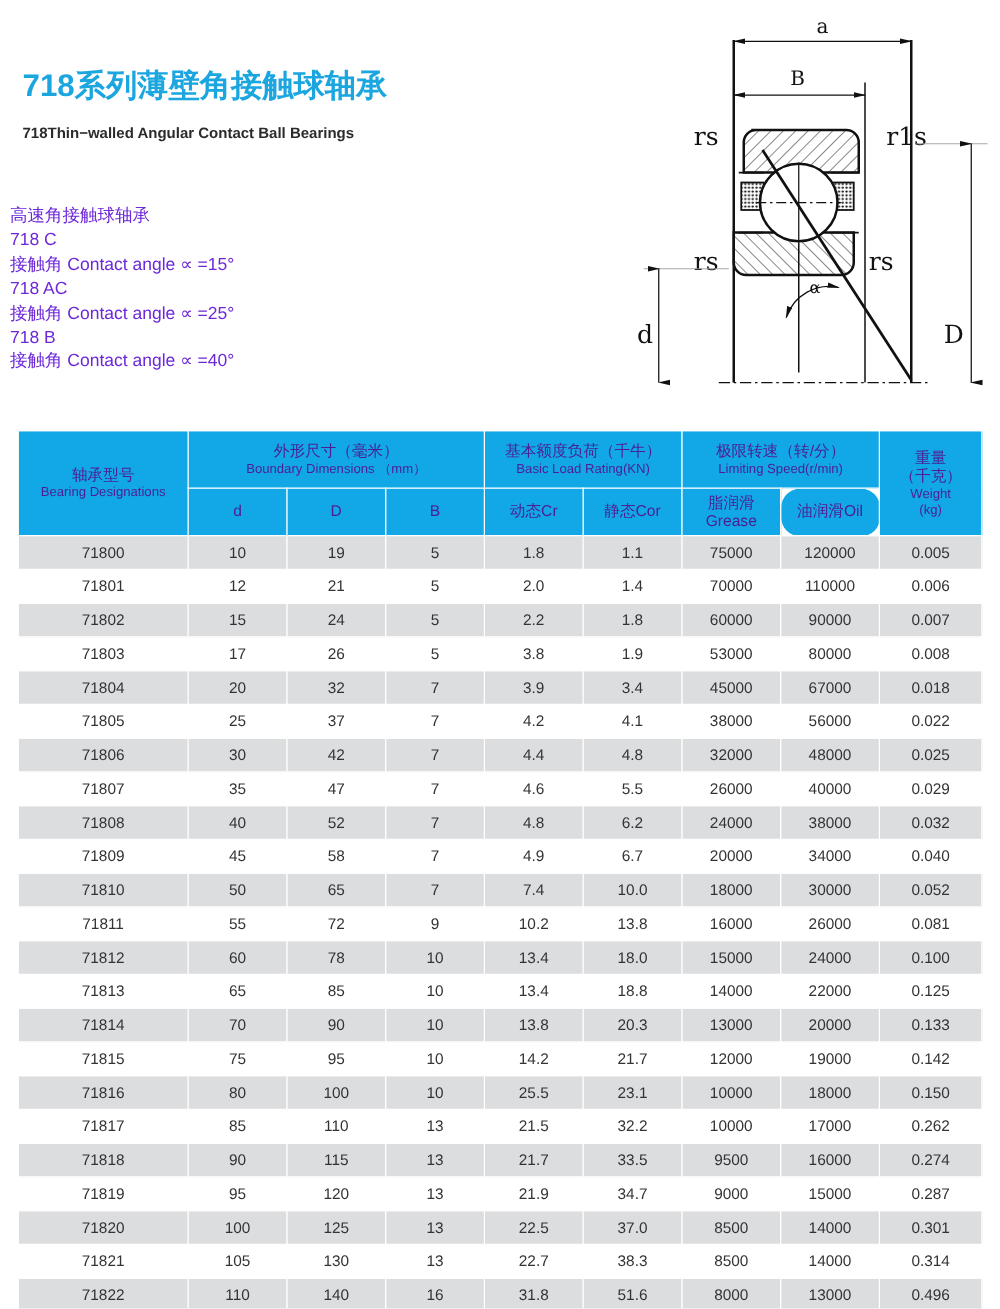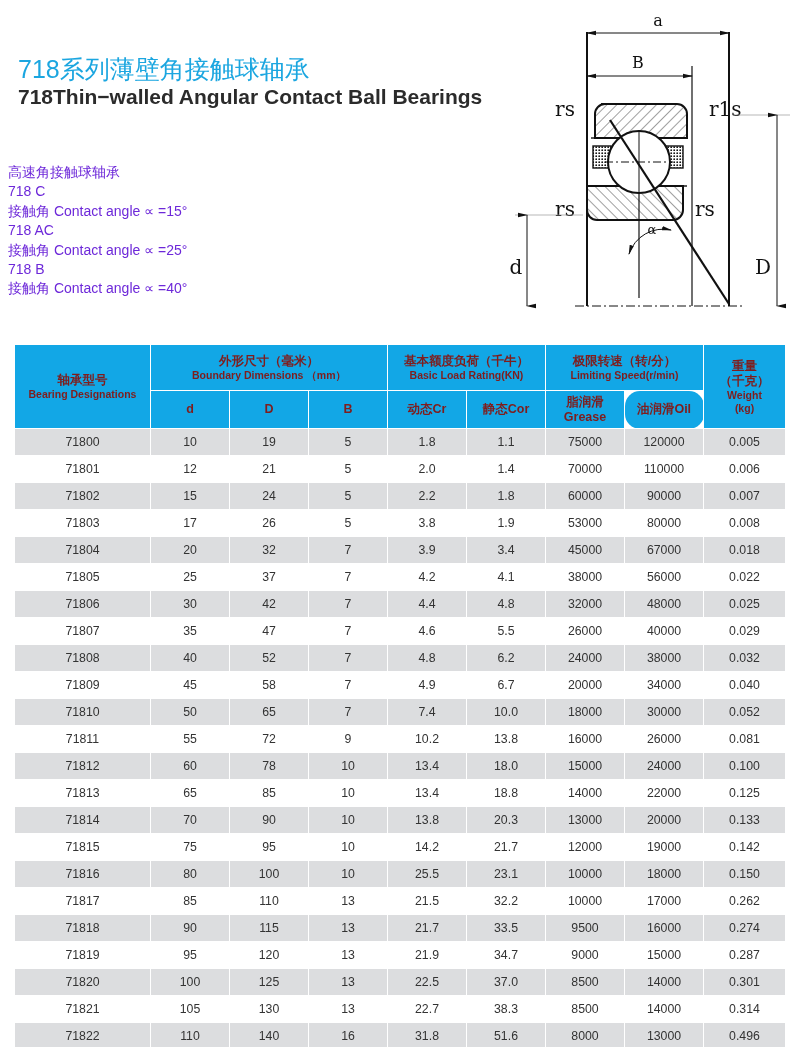--- a/index.html
+++ b/index.html
@@ -23,29 +23,29 @@
     width: 800px; height: 330px;
   }
 
   .title-block {
     position: absolute;
     left: 18px; top: 54px;
     width: 470px;
   }
   .title-cn {
     font-size: 25px;
-    font-weight: normal;
+    font-weight: bold;
     color: #1ba6e0;
     letter-spacing: 0px;
     line-height: 30px;
     white-space: nowrap;
   }
   .title-en {
-    margin-top: 3px;
-    font-size: 21px;
+    margin-top: 13px;
+    font-size: 12px;
     font-weight: bold;
     color: #2b2b2b;
     line-height: 19px;
     white-space: nowrap;
   }
 
   .spec-block {
     position: absolute;
     left: 8px; top: 163px;
     font-size: 14px;
@@ -74,22 +74,22 @@
     table-layout: fixed;
   }
   table.spec-table th,
   table.spec-table td {
     border: 1px solid #ffffff;
     text-align: center;
     vertical-align: middle;
   }
   thead th {
     background: #12a7e6;
-    color: #7f1d1d;
-    font-weight: bold;
+    color: #4c1d95;
+    font-weight: normal;
     padding: 3px 1px;
   }
   .th-cn { font-size: 12.5px; display:block; line-height: 15px; }
   .th-en { font-size: 10.5px; display:block; line-height: 13px; }
   .th-sub { font-size: 12.5px; line-height: 15px; }
 
   thead tr.row1 th { height: 46px; }
   thead tr.row2 th { height: 38px; }
 
   th.c-desig { width: 136px; }

